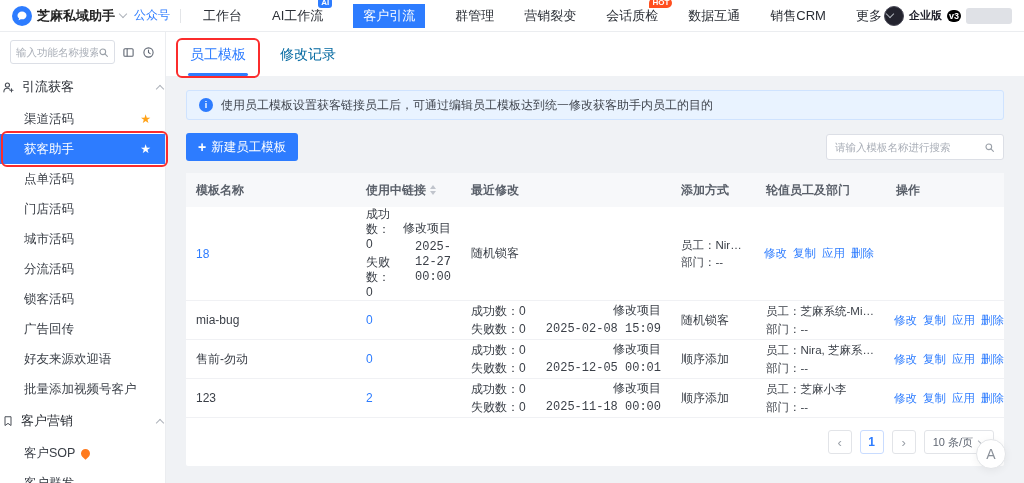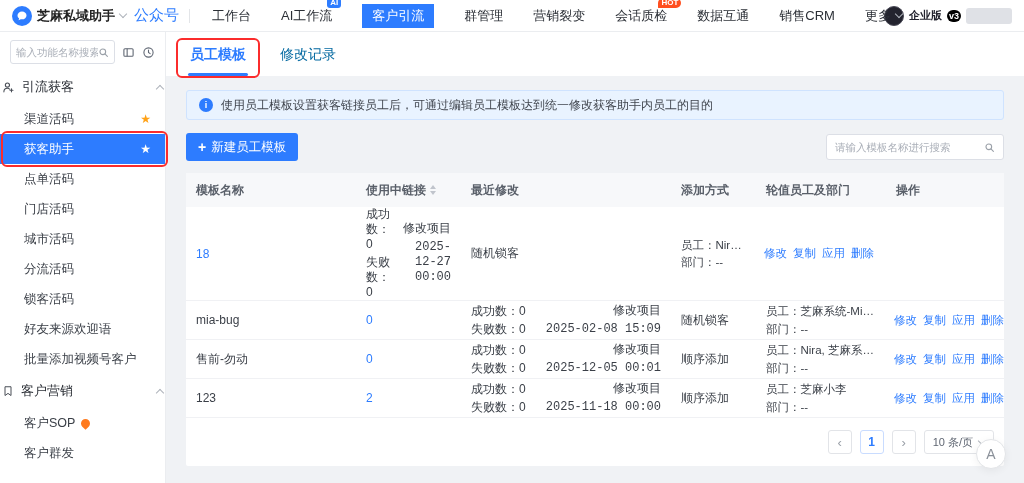--- a/index.html
+++ b/index.html
@@ -8,21 +8,21 @@
        font-family:"Liberation Sans","DejaVu Sans",sans-serif;color:#333;font-size:13px;}
   .app{width:1024px;height:483px;display:flex;flex-direction:column;}
 
   
   .topnav{height:32px;min-height:32px;background:#fff;display:flex;align-items:center;
           padding:0 12px;border-bottom:1px solid #ebedf0;position:relative;z-index:10;}
   .brand{display:flex;align-items:center;gap:5px;cursor:pointer;}
   .logo{width:20px;height:20px;border-radius:50%;background:#2d7cff;display:inline-flex;
         align-items:center;justify-content:center;}
   .brand-name{font-size:13px;font-weight:bold;color:#222;white-space:nowrap;}
-  .account-type{color:#2d7cff;font-size:15px;margin:0 10px 0 8px;white-space:nowrap;cursor:pointer;text-decoration:none;}
+  .account-type{color:#2d7cff;font-size:12px;margin:0 10px 0 8px;white-space:nowrap;cursor:pointer;text-decoration:none;}
   .v-divider{width:1px;height:14px;background:#e3e5e8;}
   .nav{display:flex;align-items:center;gap:30px;margin-left:22px;flex:1;min-width:0;}
   .nav-item{position:relative;font-size:13px;color:#2b2f36;white-space:nowrap;cursor:pointer;padding:3px 0;}
   .nav-item.active{background:#2d7cff;color:#fff;border-radius:0;padding:3px 10px;}
   .badge{position:absolute;top:-6px;right:-14px;font-size:8px;line-height:10px;height:10px;
          color:#fff;padding:0 3px;font-style:normal;font-weight:bold;}
   .badge-ai{background:#2d7cff;border-radius:3px;right:-9px;}
   .badge-hot{background:#ff4f1f;border-radius:6px 6px 6px 1px;}
   .user{display:flex;align-items:center;gap:5px;margin-left:8px;}
   .avatar{width:20px;height:20px;border-radius:50%;background:#23232e;border:1px solid #4a4a57;}
@@ -52,21 +52,21 @@
 
   
   .annot{position:absolute;border:2px solid #fb2c2c;border-radius:6px;pointer-events:none;z-index:6;}
   .annot-side{left:1px;right:-3px;top:-3px;bottom:-3px;}
   .annot-tab{left:-12px;right:-12px;top:-8px;bottom:-2px;}
 
   
   .main{flex:1;display:flex;flex-direction:column;min-width:0;}
   .tabbar{background:#fff;height:44px;min-height:44px;display:flex;align-items:flex-end;gap:30px;padding:0 22px;}
   .tab{position:relative;padding:0 2px 12px;font-size:14px;color:#0369a1;cursor:pointer;}
-  .tab.active{color:#2d7cff;font-weight:bold;}
+  .tab.active{color:#2d7cff;font-weight:normal;}
   .tab.active::after{content:"";position:absolute;left:0;right:0;bottom:0;height:3px;border-radius:2px;background:#2d7cff;}
   .content{flex:1;background:#f0f2f5;padding:14px 20px;position:relative;overflow:hidden;}
 
   .banner{height:30px;background:#e9f3ff;border:1px solid #cfe3ff;border-radius:3px;display:flex;
           align-items:center;gap:8px;padding:0 12px;font-size:12px;color:#41464f;margin-bottom:13px;}
   .info-icon{width:14px;height:14px;min-width:14px;border-radius:50%;background:#2d7cff;color:#fff;
              font-size:9px;font-weight:bold;font-style:normal;display:inline-flex;align-items:center;justify-content:center;}
 
   .toolbar{display:flex;align-items:center;justify-content:space-between;margin-bottom:12px;}
   .btn-primary{height:28px;background:#2d7cff;color:#fff;border:none;border-radius:3px;padding:0 12px;
@@ -209,20 +209,21 @@
           <span>获客助手</span>
           <span class="star">★</span>
           <i class="annot annot-side"></i>
         </div>
 
         <div class="side-item">点单活码</div>
         <div class="side-item">门店活码</div>
         <div class="side-item">城市活码</div>
         <div class="side-item">分流活码</div>
         <div class="side-item">锁客活码</div>
+        <div class="side-item">广告回传</div>
         <div class="side-item">好友来源欢迎语</div>
         <div class="side-item">批量添加视频号客户</div>
       </div>
 
       <div class="section">
         <div class="section-title">
           <span style="display:inline-flex;">
             <svg width="12" height="12" viewBox="0 0 24 24" fill="none" stroke="#4a4f57" stroke-width="2" stroke-linejoin="round">
                 <path d="M6 3.5h12V21l-6-4.2L6 21z"></path>
               </svg>

